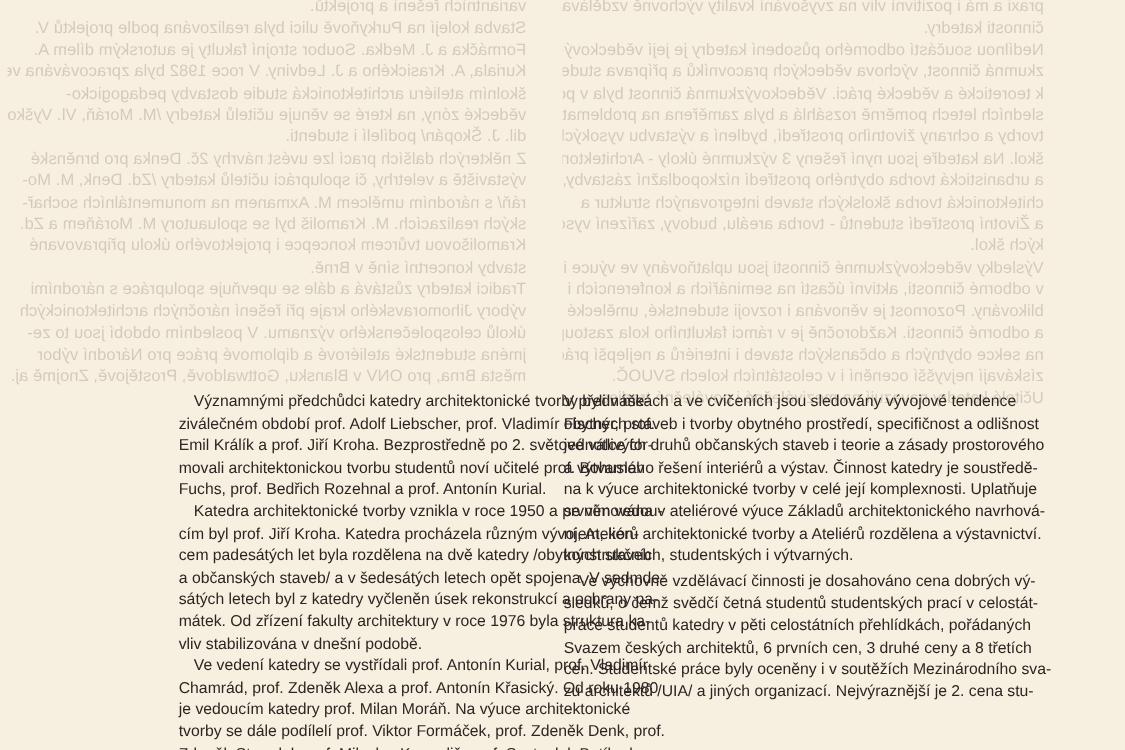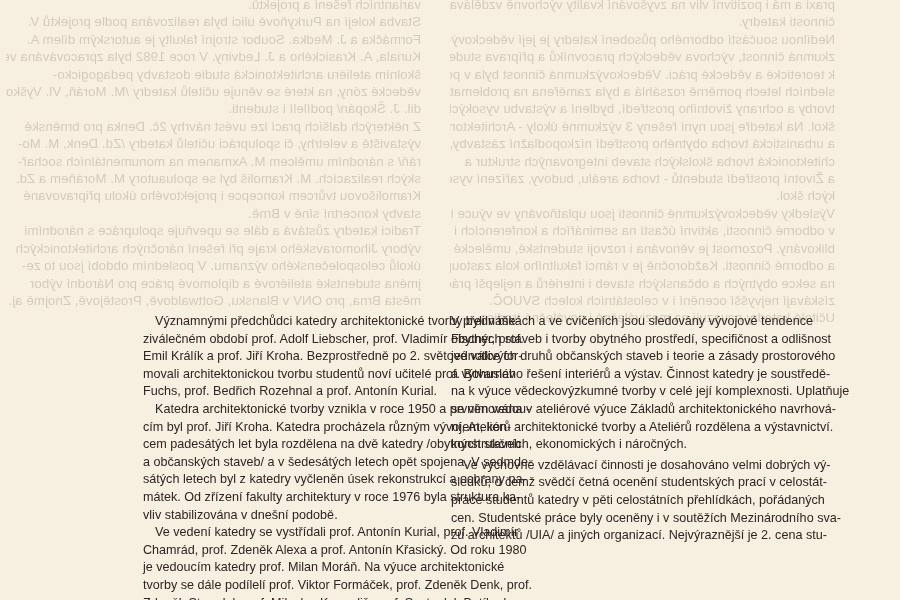--- a/index.html
+++ b/index.html
@@ -129,28 +129,29 @@
 
     </div>
   </div>
 
   <div class="col col-right">
     <div>
       <span class="ln">V přednáškách a ve cvičeních jsou sledovány vývojové tendence</span>
       <span class="ln">obytných staveb i tvorby obytného prostředí, specifičnost a odlišnost</span>
       <span class="ln">jednotlivých druhů občanských staveb i teorie a zásady prostorového</span>
       <span class="ln">a výtvarného řešení interiérů a výstav. Činnost katedry je soustředě-</span>
-      <span class="ln">na k výuce vědeckovýzkumné tvorby v celé její komplexnosti. Uplatňuje</span>
+      <span class="ln">na k výuce architektonické tvorby v celé její komplexnosti. Uplatňuje</span>
       <span class="ln">se věnována v ateliérové výuce Základů architektonického navrhová-</span>
       <span class="ln">ní, Ateliérů architektonické tvorby a Ateliérů rozdělena a výstavnictví.</span>
-      <span class="ln last">konstrukčních, ekonomických i náročných.</span>
+      <span class="ln last">konstrukčních, studentských i výtvarných.</span>
     </div>
     <div class="gap"></div>
     <div>
-      <span class="ln indent">Ve výchovně vzdělávací činnosti je dosahováno velmi dobrých vý-</span>
-      <span class="ln">sledků, o čemž svědčí četná ocenění studentských prací v celostát-</span>
+      <span class="ln indent">Ve výchovně vzdělávací činnosti je dosahováno cena dobrých vý-</span>
+      <span class="ln">sledků, o čemž svědčí četná studentů studentských prací v celostát-</span>
       <span class="ln">práce studentů katedry v pěti celostátních přehlídkách, pořádaných</span>
+      <span class="ln">Svazem českých architektů, 6 prvních cen, 3 druhé ceny a 8 třetích</span>
       <span class="ln">cen. Studentské práce byly oceněny i v soutěžích Mezinárodního sva-</span>
       <span class="ln">zu architektů /UIA/ a jiných organizací. Nejvýraznější je 2. cena stu-</span>
 
     </div>
   </div>
 </div>
 
 </body></html>

